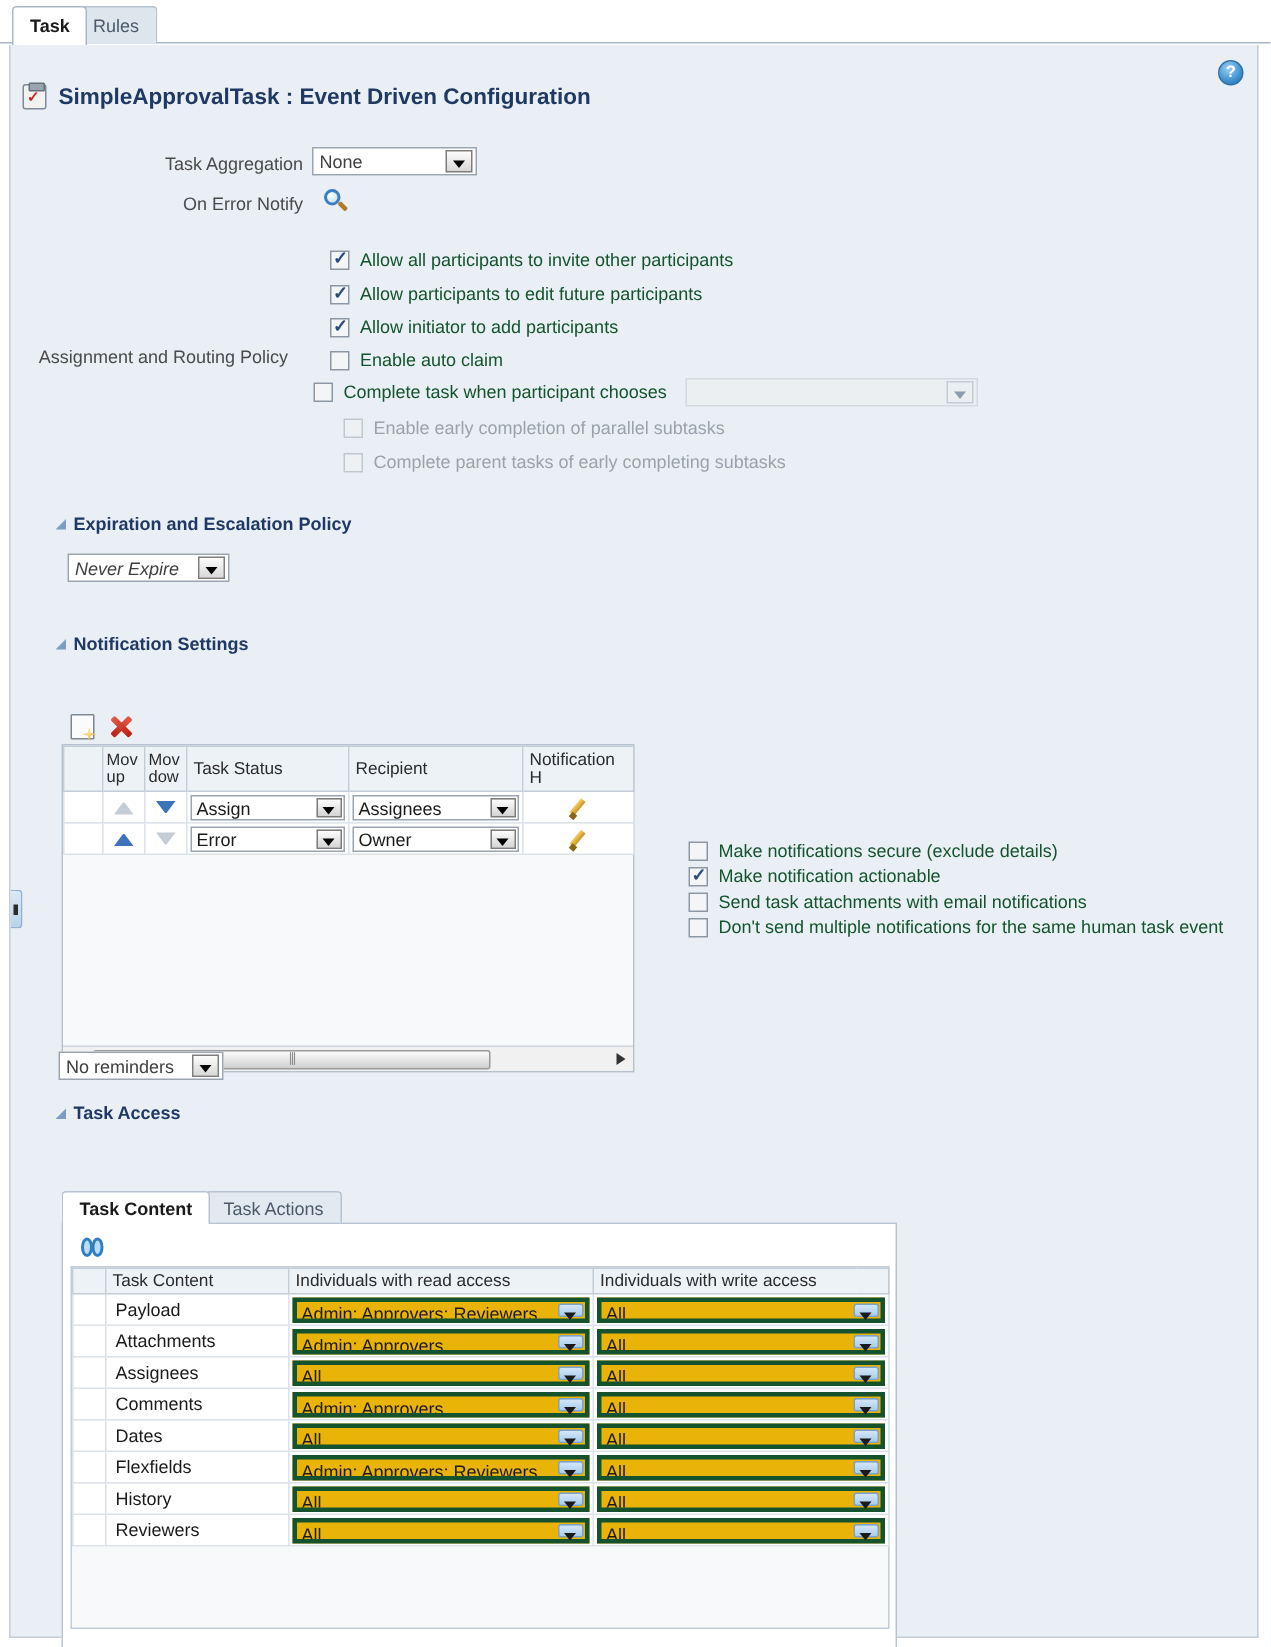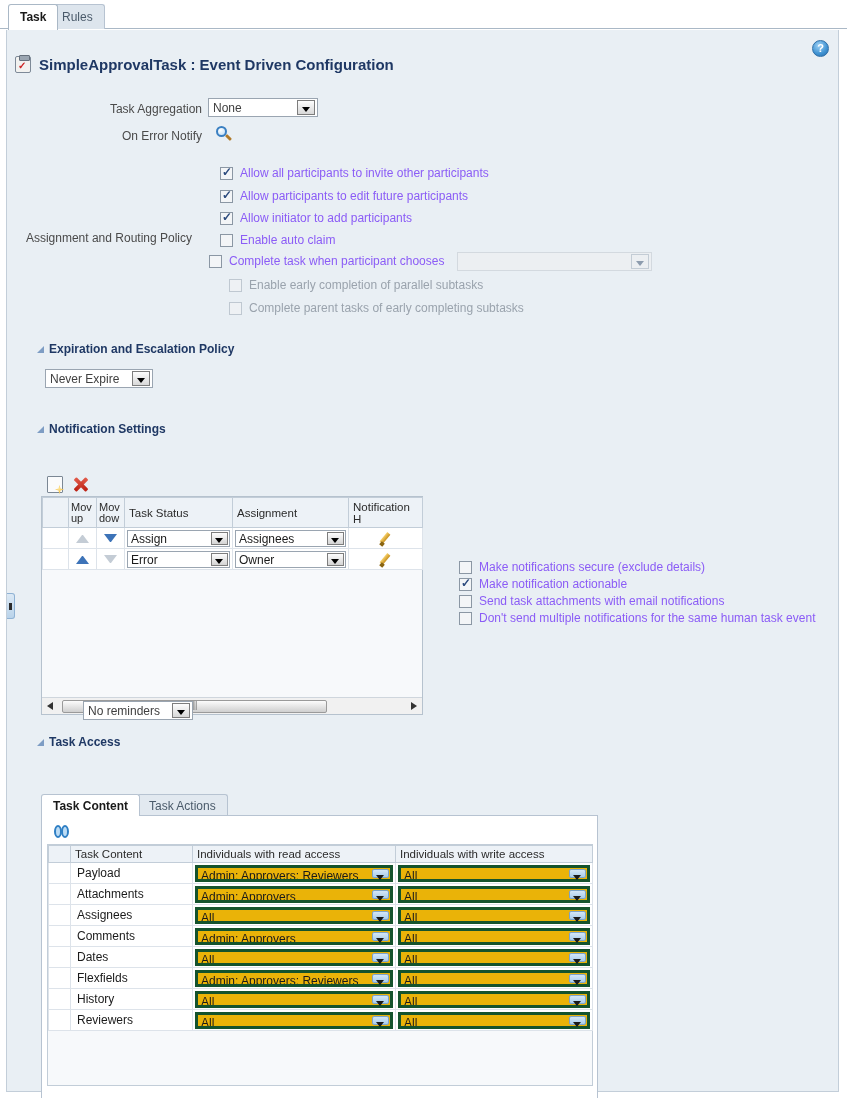--- a/index.html
+++ b/index.html
@@ -160,21 +160,21 @@
     border: 1px solid #8b97a4;
     position: relative;
     cursor: pointer;
   }
   .cbox.checked::after {
     content: "\2713";
     position: absolute; left: 1px; top: -3px;
     font-size: 12px; color: #2b4a7d; font-weight: bold;
   }
   .cbox.dis { background: #eef1f4; border-color: #bfc8d1; cursor: default; }
-  .cbtext { font-size: 12px; color: #8b5cf6; white-space: nowrap; }
+  .cbtext { font-size: 12px; color: #14532d; white-space: nowrap; }
   .cbtext.dis { color: #9aa3ad; }
 
   
   .section { position: absolute; display: flex; align-items: center; gap: 5px; }
   .tri {
     width: 0; height: 0;
     border-left: 7px solid transparent;
     border-bottom: 7px solid #7e9dc4;
     cursor: pointer;
   }
@@ -472,21 +472,21 @@
   <div class="cbrow" style="left:222px; top:271px;">
     <span class="cbox dis"></span>
     <span class="cbtext dis">Complete parent tasks of early completing subtasks</span>
   </div>
 
   <div class="section" style="left:30px; top:312px;">
     <span class="tri"></span>
     <span class="section-title">Expiration and Escalation Policy</span>
   </div>
   <div class="combo" style="left:38px; top:339px; width:108px;">
-    <span class="txt" style="width:86px;">Never Expire</span>
+    <span class="txt" style="width:86px;font-style:italic;">Never Expire</span>
     <span class="arrow"></span>
   </div>
 
   <div class="section" style="left:30px; top:392px;">
     <span class="tri"></span>
     <span class="section-title">Notification Settings</span>
   </div>
 
   <div class="ntoolbar">
     <span class="ic-new"></span>
@@ -502,21 +502,21 @@
         <col style="width:108px">
             <col style="width:116px">
             <col style="width:74px">
       </colgroup>
       <thead>
         <tr>
           <th style="height:30px;"></th>
           <th class="hdr-mov">Mov up</th>
           <th class="hdr-mov">Mov dow</th>
           <th>Task Status</th>
-          <th>Assignment</th>
+          <th>Recipient</th>
           <th>Notification H</th>
         </tr>
       </thead>
       <tbody>
         <tr>
           <td></td>
           <td>
                 <div class="sortarrow up dis"></div>
               </td>
           <td>
@@ -586,21 +586,21 @@
     <div class="cbrow2">
       <span class="cbox"></span>
       <span class="cbtext">Send task attachments with email notifications</span>
     </div>
     <div class="cbrow2">
       <span class="cbox"></span>
       <span class="cbtext">Don't send multiple notifications for the same human task event</span>
     </div>
   </div>
 
-  <div class="combo" style="left:32px; top:671px; width:110px;margin-left:44px;">
+  <div class="combo" style="left:32px; top:671px; width:110px;">
     <span class="txt" style="width:88px;">No reminders</span>
     <span class="arrow"></span>
   </div>
 
   <div class="section" style="left:30px; top:705px;">
     <span class="tri"></span>
     <span class="section-title">Task Access</span>
   </div>
 
   <div class="subtabs">

